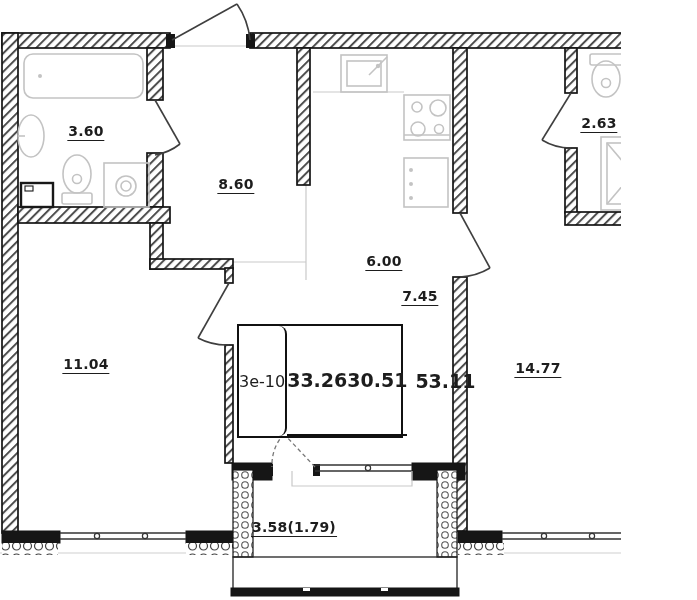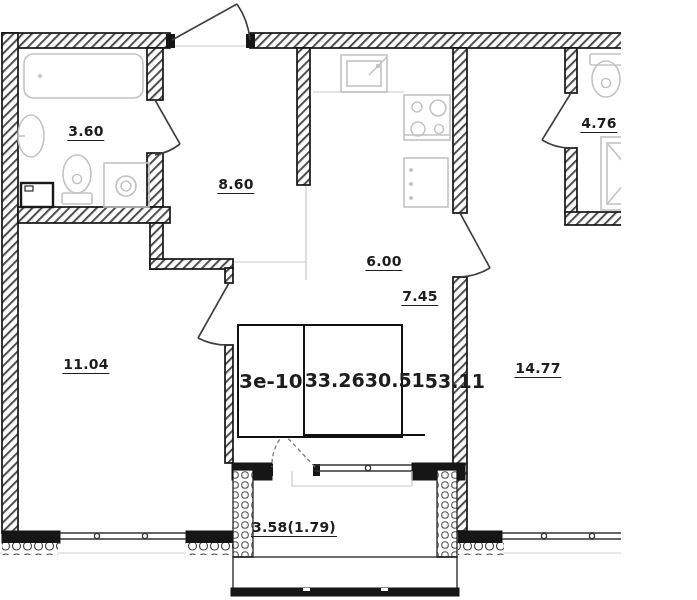--- a/index.html
+++ b/index.html
@@ -23,25 +23,25 @@
   .fixture-dark{stroke:#181818;stroke-width:2.4;fill:#fff;}
   .zone{stroke:var(--zone-line);stroke-width:1.2;fill:none;}
   .ground{stroke:#cfcfcf;stroke-width:1.2;}
   .cap{fill:var(--solid-wall);}
   .room-label{position:absolute;transform:translate(-50%,-50%);color:var(--text);
       font-size:14px;font-weight:600;letter-spacing:.2px;white-space:nowrap;}
   .room-label .area{border-bottom:1.6px solid var(--text);padding:0 1px 1px;}
   .info-table{position:absolute;left:237px;top:324px;width:166px;height:114px;
       background:#fff;border:2.4px solid #111;box-sizing:border-box;display:flex;}
   .info-table .code{width:89px;display:flex;align-items:center;justify-content:center;
-      border-right:2.4px solid #111;font-size:20px;font-weight:700;color:var(--text);}
+      border-right:2.4px solid #111;font-size:16px;font-weight:400;color:var(--text);border-radius:8px;}
   .info-table .col{flex:1;display:flex;}
   .info-table .val{flex:1;display:flex;align-items:center;justify-content:center;
       font-size:19px;font-weight:600;color:var(--text);border-bottom:2.2px solid #111;}
-  .info-table .val:last-child{border-bottom:none;}
+  .info-table .val:last-child{border-bottom:none;margin-left:8px;}
 </style>
 </head>
 <body>
 
 <div class="plan">
 
   <svg width="697" height="600" viewBox="0 0 697 600">
     <defs>
       <pattern id="hatch" width="6.5" height="6.5" patternUnits="userSpaceOnUse" patternTransform="rotate(45)">
         <rect width="6.5" height="6.5" fill="#ffffff"></rect>
@@ -227,21 +227,21 @@
         <rect class="fixture" x="601" y="137" width="64" height="73"></rect>
         <rect class="fixture" x="607" y="143" width="52" height="61"></rect>
         <line class="fixture" x1="607" y1="143" x2="659" y2="204"></line>
         <line class="fixture" x1="659" y1="143" x2="607" y2="204"></line>
       </g>
     </g>
   </svg>
 
   <div class="room-label" style="left:86px;top:131px"><span class="area">3.60</span></div>
   <div class="room-label" style="left:236px;top:184px"><span class="area">8.60</span></div>
-  <div class="room-label" style="left:599px;top:123px"><span class="area">4.76</span></div>
+  <div class="room-label" style="left:599px;top:123px"><span class="area">2.63</span></div>
   <div class="room-label" style="left:384px;top:261px"><span class="area">6.00</span></div>
   <div class="room-label" style="left:420px;top:296px"><span class="area">7.45</span></div>
   <div class="room-label" style="left:86px;top:364px"><span class="area">11.04</span></div>
   <div class="room-label" style="left:538px;top:368px"><span class="area">14.77</span></div>
   <div class="room-label" style="left:294px;top:527px"><span class="area">3.58(1.79)</span></div>
 
   <div class="info-table">
     <div class="code">3е-10</div>
     <div class="col">
       <div class="val">33.26</div>

